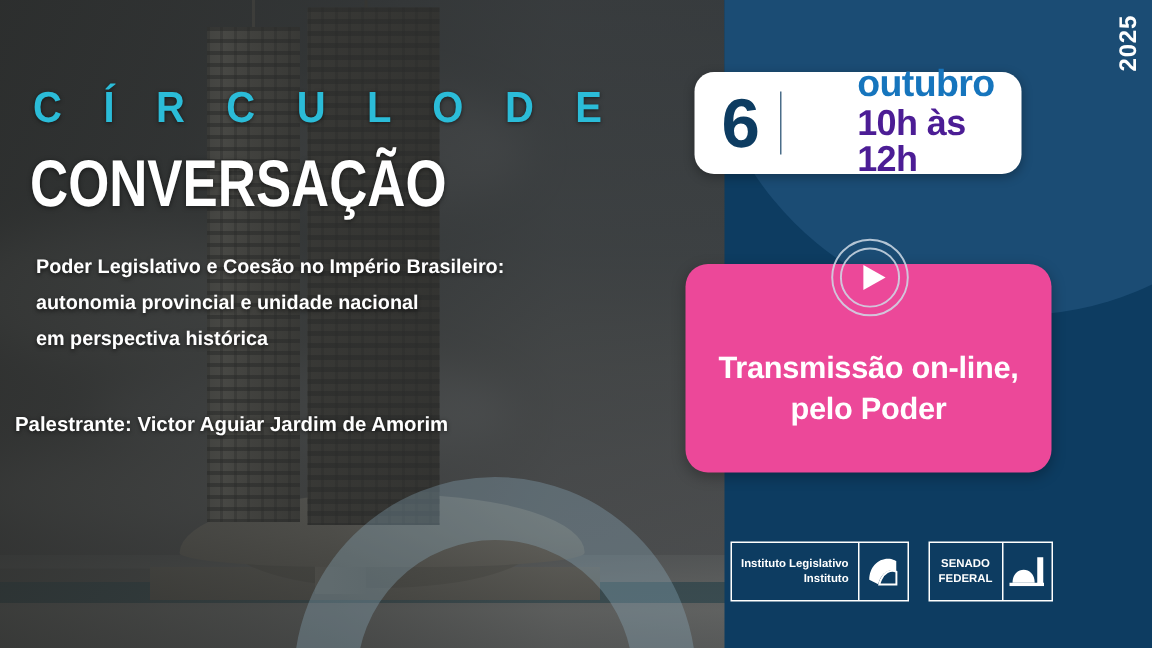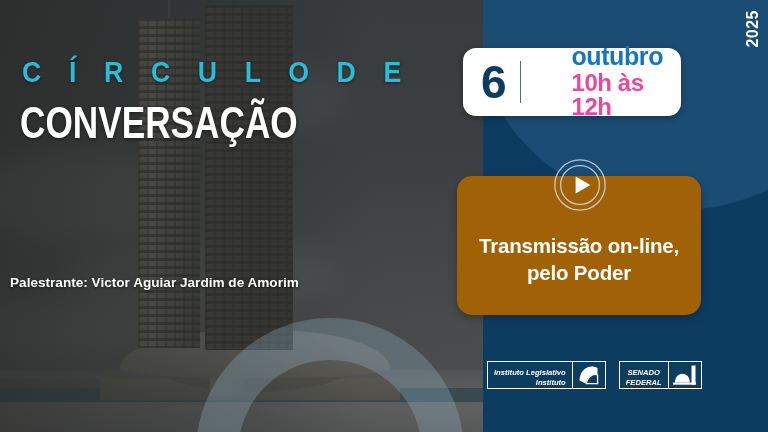--- a/index.html
+++ b/index.html
@@ -172,56 +172,55 @@
   }
   .date-divider {
     width:2px; height:42px; background:#0d3c61; opacity:.75; margin-right:12px;
   }
   .date-text { line-height:1.02;margin-left:38px; }
   .date-month {
     color:#1675bd; font-size:25px; font-weight:bold; letter-spacing:-.4px;
     display:block;
   }
   .date-time {
-    color:#ec4899; font-size:24px; font-weight:bold; letter-spacing:-.4px;
+    color:#4c1d95; font-size:24px; font-weight:bold; letter-spacing:-.4px;
     display:block; margin-top:1px;
   }
 
   
   .play-icon {
     position:absolute; left:553px; top:158px;
     width:54px; height:54px;
   }
 
   
   .zoom-box {
     position:absolute; left:457px; top:176px;
     width:244px; height:139px;
-    background:#a16207;
+    background:#ec4899;
     border-radius:15px;
     display:flex; align-items:center; justify-content:center;
     box-shadow:0 3px 9px rgba(0,0,0,.28);
   }
   .zoom-text {
     color:#ffffff; font-size:20.5px; font-weight:bold;
     text-align:center; line-height:27px;
     margin-top:26px;
     letter-spacing:-.2px;
   }
 
   
   .logo-row {
     position:absolute; left:487px; top:361px;
     display:flex; align-items:center; gap:13px;
   }
   .logo {
     border:1.2px solid #ffffff;
-    display:flex; align-items:flex-end;
-    height:28px;
-    font-style:italic;
+    display:flex; align-items:center;
+    height:40px;
   }
   .logo-text {
     color:#ffffff; font-size:7.6px; font-weight:bold;
     line-height:10px; padding:0 6px;
     text-align:right; white-space:nowrap;
   }
   .logo-text.center { text-align:center; }
   .logo-mark {
     border-left:1.2px solid #ffffff;
     height:100%; width:33px;
@@ -258,20 +257,25 @@
   <div class="ring-deco"></div>
 
   <div class="navy-panel">
     <div class="navy-arc"></div>
     <div class="year-label">2025</div>
   </div>
 
   <div class="headline-top">C Í R C U L O   D E</div>
   <div class="headline-main">CONVERSAÇÃO</div>
 
+  <div class="subtitle">
+    <div>Poder Legislativo e Coesão no Império Brasileiro:</div>
+    <div>autonomia provincial e unidade nacional</div>
+    <div>em perspectiva histórica</div>
+  </div>
 
   <div class="speaker">Palestrante: Victor Aguiar Jardim de Amorim</div>
 
   <div class="date-badge">
     <div class="date-day">6</div>
     <div class="date-divider"></div>
     <div class="date-text">
       <span class="date-month">outubro</span>
       <span class="date-time">10h às 12h</span>
     </div>

